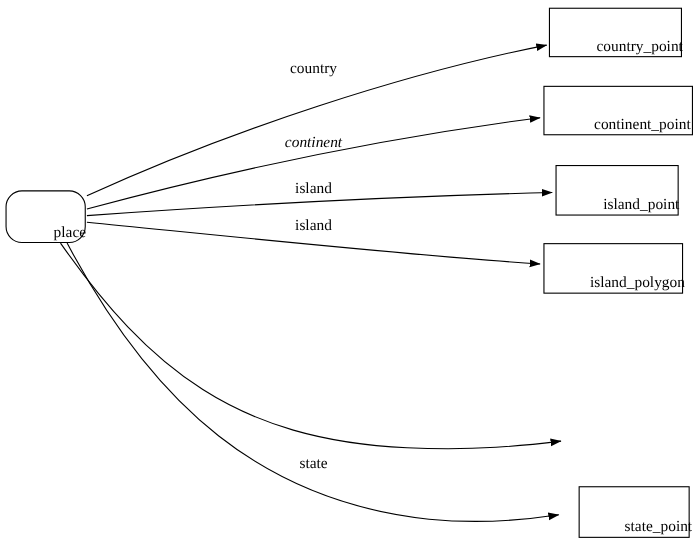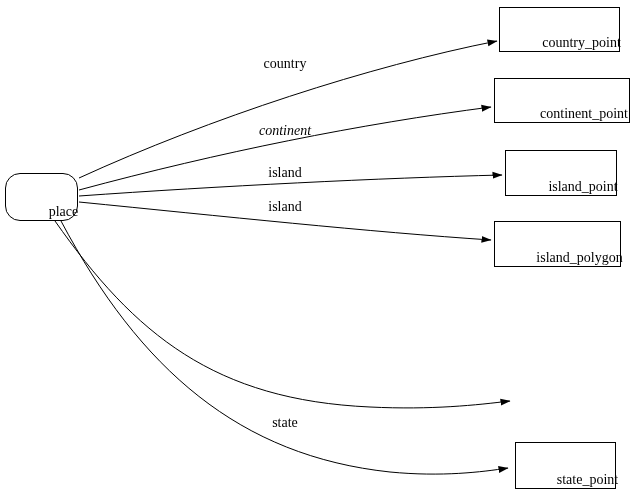--- a/index.html
+++ b/index.html
@@ -18,21 +18,21 @@
     position:absolute;white-space:pre-line;
     line-height:19px;transform:translate(-50%,-50%);
   }
   
   #n-place{left:5px;top:173px;width:73px;height:48px;border-radius:15px;}
   #n-country-point{left:499px;top:7px;width:121px;height:45px;}
   #n-continent-point{left:494px;top:78px;width:136px;height:45px;}
   #n-island-point{left:505px;top:150px;width:112px;height:46px;}
   #n-island-polygon{left:494px;top:221px;width:127px;height:46px;}
   #n-city-point{left:513px;top:371px;width:97px;height:47px;}
-  #n-state-point{left:515px;top:442px;width:101px;height:47px;}
+  #n-state-point{left:526px;top:442px;width:101px;height:47px;}
   
   #l-country{left:285px;top:63px;}
   #l-continent{left:285px;top:130px;font-style:italic;}
   #l-island-1{left:285px;top:172px;}
   #l-island-2{left:285px;top:206px;}
   #l-city-group{left:285px;top:301px;}
   #l-state{left:285px;top:422px;}
 </style>
 </head>
 <body>

